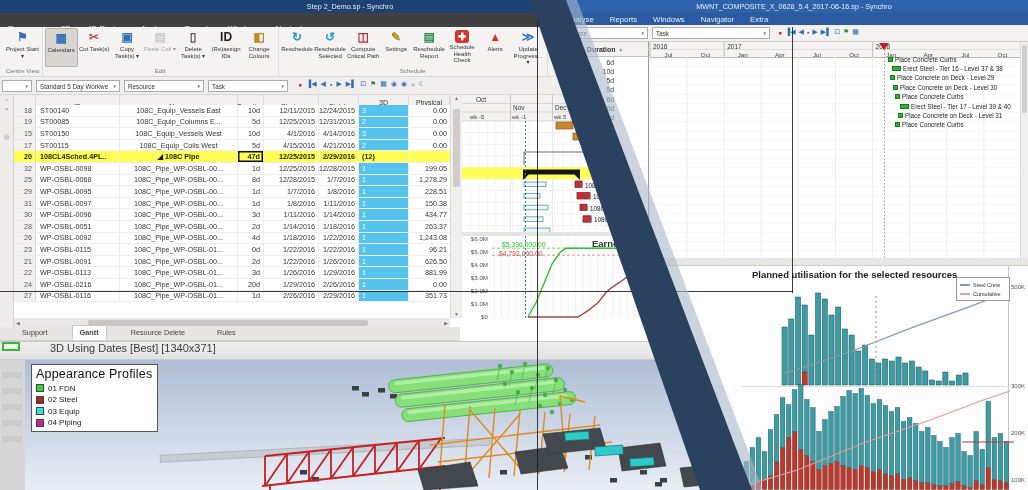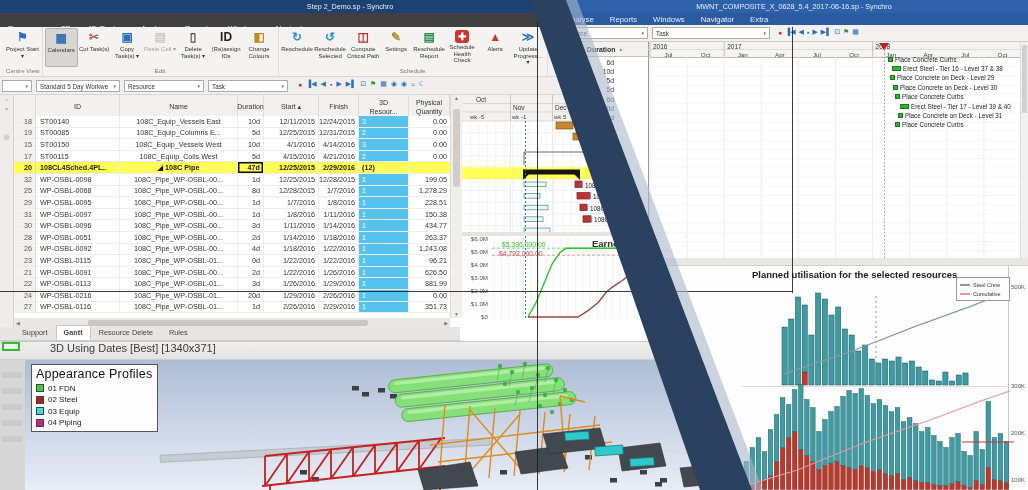--- a/index.html
+++ b/index.html
@@ -29,39 +29,39 @@
 .rlbl{font-size:6px;line-height:6.6px;color:#333;text-align:center;margin-top:1px}
 .rglbl{font-size:6.2px;color:#777;text-align:center;height:9px}
 #w1toolbar{left:0;top:77px;width:700px;height:18px;background:#f1efed;border-bottom:1px solid #d9d7d4;display:flex;align-items:center}
 #w2toolbar{left:0;top:25px;width:1028px;height:17px;background:#f3f2f0;border-bottom:1px solid #cfcdca}
 .combo{position:absolute;background:#fff;border:1px solid #ababab;font-size:6.3px;color:#333;display:flex;align-items:center;justify-content:space-between;padding:0 3px;overflow:hidden;white-space:nowrap}
 .combo .ca{color:#666;font-size:5px;margin-left:2px}
 .pbk{display:flex;align-items:center;gap:4px;font-size:7px;color:#2e6fb5}
 #leftstrip{left:0;top:95px;width:14px;height:246px;background:#efedeb;border-right:1px solid #d5d3d0;display:flex;flex-direction:column;align-items:center;font-size:6px;color:#888;padding-top:2px;gap:3px}
 #thead{left:14px;top:95px;width:436px;height:26px;display:flex;background:#f2f1ef;border-bottom:1px solid #cfcdc9}
 .hc{display:flex;align-items:center;justify-content:center;font-size:7px;color:#333;border-right:1px solid #dcdad7;white-space:pre-line;text-align:center;line-height:1.15}
-#tbody{left:14px;top:116px;width:436px;height:197px;overflow:hidden}
+#tbody{left:14px;top:105px;width:436px;height:197px;overflow:hidden}
 .tr{display:flex;height:11.6px;font-size:7.2px;color:#333;align-items:stretch;background:#fff}
 .tr>div{display:flex;align-items:center;border-bottom:1px solid #eeedeb}
 .c0{width:22px;background:#f2f1ef;border-right:1px solid #dcdad7;justify-content:flex-end;padding-right:3px;color:#555}
 .c1{width:84px;padding-left:4px;border-right:1px solid #eeedeb}
 .c2{width:118px;justify-content:center;border-right:1px solid #eeedeb}
 .c3{width:26px;justify-content:flex-end;padding-right:3px;border-right:1px solid #eeedeb}
 .c4{width:55px;justify-content:flex-end;padding-right:3px;border-right:1px solid #eeedeb}
 .c5{width:40px;justify-content:flex-end;padding-right:3px;border-right:1px solid #eeedeb}
 .c6{width:50px;background:#56c2ee;color:#fff;padding-left:3px;border-right:1px solid #eeedeb}
 .c7{width:41px;justify-content:flex-end;padding-right:3px}
 .tr.hl,.tr.hl>div{background:#ffff55!important;color:#1a1a00;font-weight:bold}
 .tr.hl .c6{color:#222}
 .selcell{box-shadow:inset 0 0 0 1.5px #111}
 #vscroll{left:450px;top:95px;width:12px;height:223px;background:#f0efed;border-left:1px solid #dcdad7;font-size:5px;color:#777;text-align:center}
 #vthumb{position:absolute;left:2px;top:14px;width:7px;height:78px;background:#cfccc9;border-radius:2px}
 #hscroll{left:14px;top:318px;width:436px;height:9px;background:#eae8e6;font-size:5px;color:#777;display:flex;align-items:center;justify-content:space-between;padding:0 2px}
 #hthumb{position:absolute;left:74px;top:1.5px;width:280px;height:6px;background:#c9c6c3;border-radius:2px}
-#bottomtabs{left:0;top:327px;width:460px;height:14px;background:#e8e6e3;border-bottom:1px solid #cfcdc9;display:flex;align-items:flex-end;padding-left:14px;gap:0}
+#bottomtabs{left:0;top:327px;width:460px;height:14px;background:#e8e6e3;border-bottom:1px solid #cfcdc9;display:flex;align-items:flex-end;padding-left:14px;gap:16px}
 .btab{font-size:7.3px;color:#444;padding:2px 7px;border:1px solid transparent}
 .btab.sel{background:#fff;border:1px solid #c8c6c3;border-bottom-color:#fff;font-weight:bold}
 #v3dheader{left:0;top:341px;width:760px;height:19px;background:linear-gradient(#efefef,#e2e2e2);border-top:1px solid #c8c8c8;border-bottom:1px solid #cfcfcf;display:flex;align-items:flex-start}
 #v3dtitle{font-size:11px;color:#3a3a3a;margin-left:30px}
 #minicon{width:18px;height:9px;border:2px solid #3db53d;background:#eaffea;margin-left:2px}
 #legendbox{left:31px;top:364px;width:127px;height:68px;background:#fdfdfd;border:1px solid #555;z-index:2;padding:2px 4px}
 #legendtitle{font-size:12.5px;color:#111;letter-spacing:.2px}
 .litem{display:flex;align-items:center;gap:4px;font-size:8px;color:#222;margin-top:2.5px}
 .lsw{width:8px;height:8px;border:1px solid #444}
 #utiltitle{position:absolute;left:752px;top:269px;font-size:9.5px;font-weight:bold;color:#222;z-index:2}

